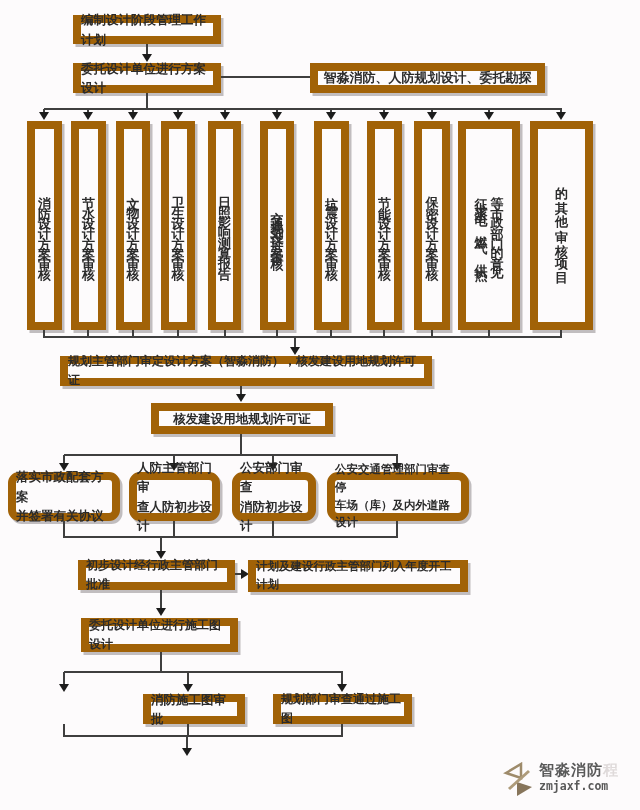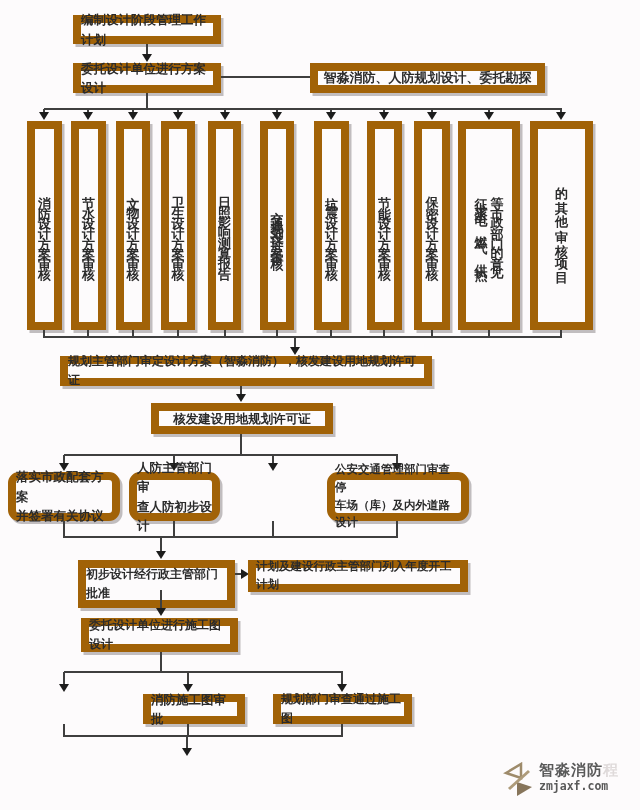--- a/index.html
+++ b/index.html
@@ -142,32 +142,34 @@
     <div class="ad" style="left:169px;top:463px;"></div>
   <div class="vline" style="left:272px;top:455px;height:9px;"></div>
     <div class="ad" style="left:268px;top:463px;"></div>
   <div class="vline" style="left:396px;top:455px;height:9px;"></div>
     <div class="ad" style="left:392px;top:463px;"></div>
 
   <div class="box prelines" style="left:8px;top:472px;width:112px;height:49px;font-size:12.5px;">落实市政配套方案
 并签署有关协议</div>
   <div class="box prelines" style="left:129px;top:472px;width:91px;height:49px;font-size:12.5px;">人防主管部门审
 查人防初步设计</div>
+  <div class="box prelines" style="left:232px;top:472px;width:84px;height:49px;font-size:12.5px;">公安部门审查
+消防初步设计</div>
   <div class="box prelines" style="left:327px;top:472px;width:142px;height:49px;font-size:11.5px;">公安交通管理部门审查停
 车场（库）及内外道路设计</div>
 
   <div class="vline" style="left:63px;top:521px;height:17px;"></div>
   <div class="vline" style="left:173px;top:521px;height:17px;"></div>
   <div class="vline" style="left:272px;top:521px;height:17px;"></div>
   <div class="vline" style="left:396px;top:521px;height:17px;"></div>
   <div class="hline" style="left:64px;top:536px;width:334px;"></div>
   <div class="vline" style="left:160px;top:538px;height:14px;"></div>
   <div class="ad" style="left:156px;top:551px;"></div>
 
-  <div class="box" style="left:78px;top:560px;width:157px;height:48px;font-size:12px;">初步设计经行政主管部门批准</div>
+  <div class="box" style="left:78px;top:560px;width:157px;height:30px;font-size:12px;">初步设计经行政主管部门批准</div>
   <div class="hline" style="left:235px;top:573px;width:8px;"></div>
   <div class="ar" style="left:241px;top:569px;"></div>
   <div class="box" style="left:248px;top:560px;width:220px;height:32px;font-size:11.5px;">计划及建设行政主管部门列入年度开工计划</div>
 
   <div class="vline" style="left:160px;top:590px;height:19px;"></div>
   <div class="ad" style="left:156px;top:608px;"></div>
 
   <div class="box" style="left:81px;top:618px;width:157px;height:34px;font-size:12px;">委托设计单位进行施工图设计</div>
 
   <div class="vline" style="left:160px;top:652px;height:20px;"></div>

